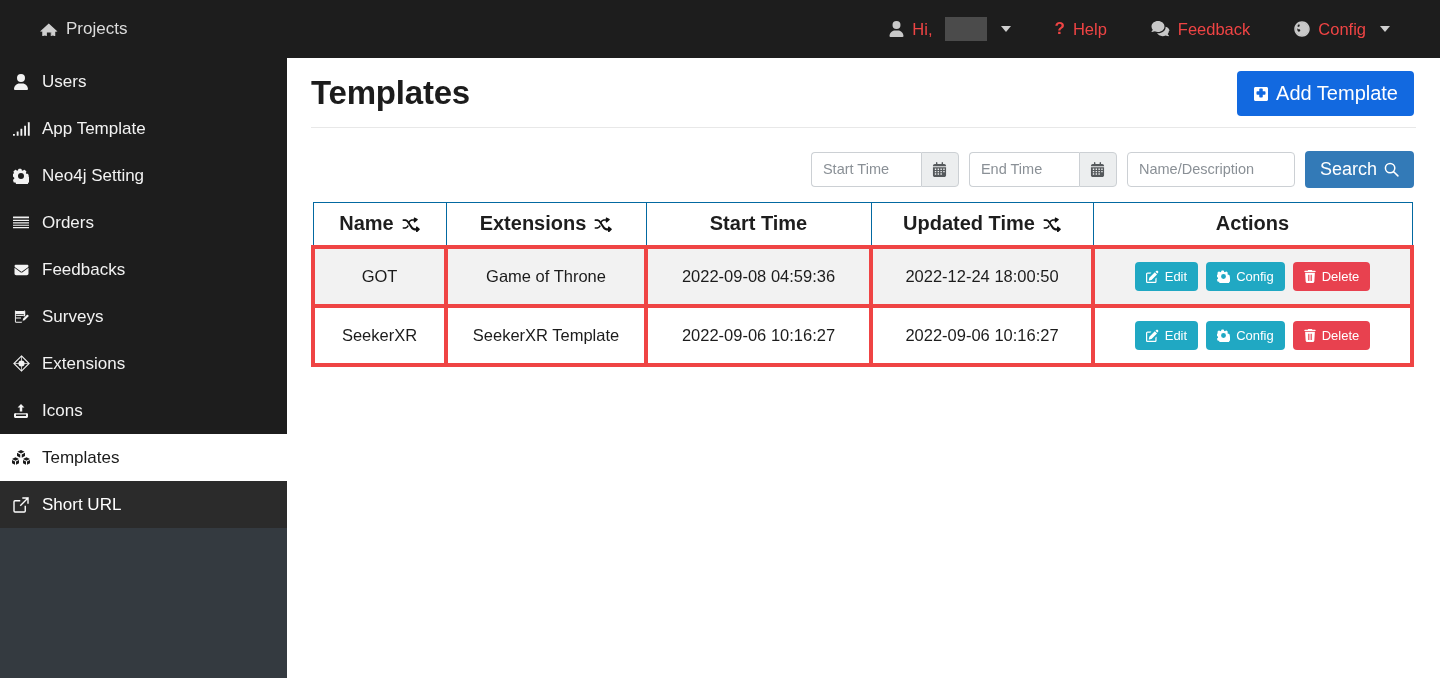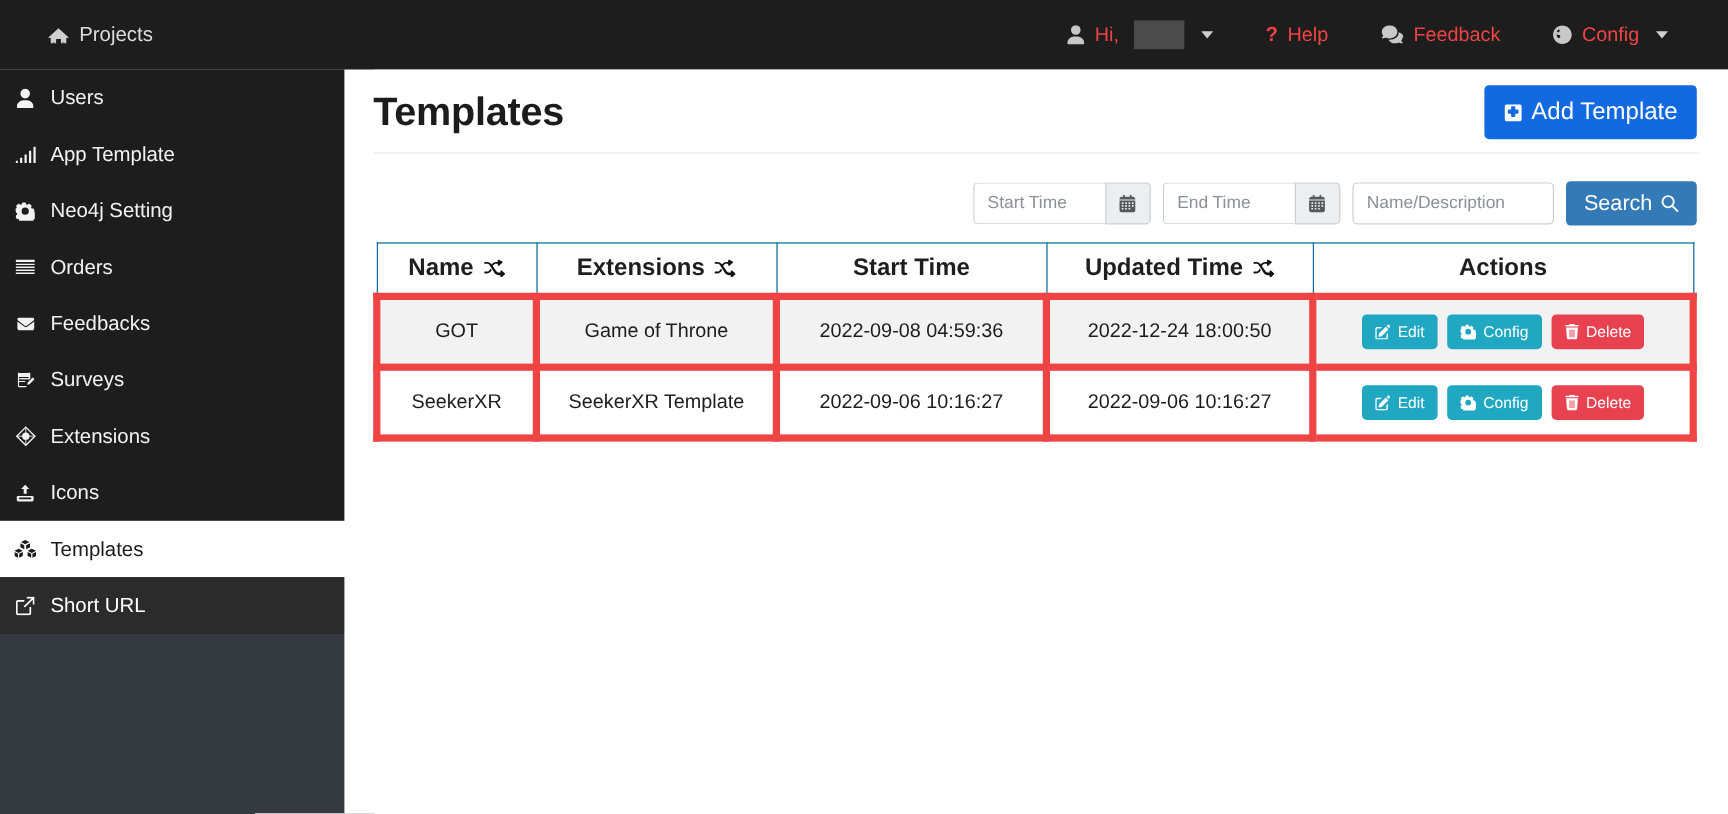--- a/index.html
+++ b/index.html
@@ -126,21 +126,21 @@
 
   
   .table-wrap { padding: 10px 26px 0 24px; }
   table { border-collapse: collapse; width: 100%; table-layout: fixed; }
   thead th {
     background: #ffffff; border: 1px solid #0369a1;
     font-size: 20px; font-weight: bold; color: #1e1e1e;
     height: 44px; text-align: center; vertical-align: middle;
   }
   tbody td {
-    border: 6px solid #ef4444;
+    border: 4px solid #ef4444;
     height: 59px; text-align: center; vertical-align: middle;
     font-size: 16.5px; color: #1c1c1c;
   }
   tbody tr.striped td { background: #f2f2f2; }
   .th-inner { display: inline-flex; align-items: center; gap: 7px; }
   .sort-ico { display: inline-flex; align-items: center; color: #111; }
   .col-name { width: 133px; }
   .col-desc { width: 200px; }
   .col-start { width: 225px; }
   .col-upd { width: 222px; }

